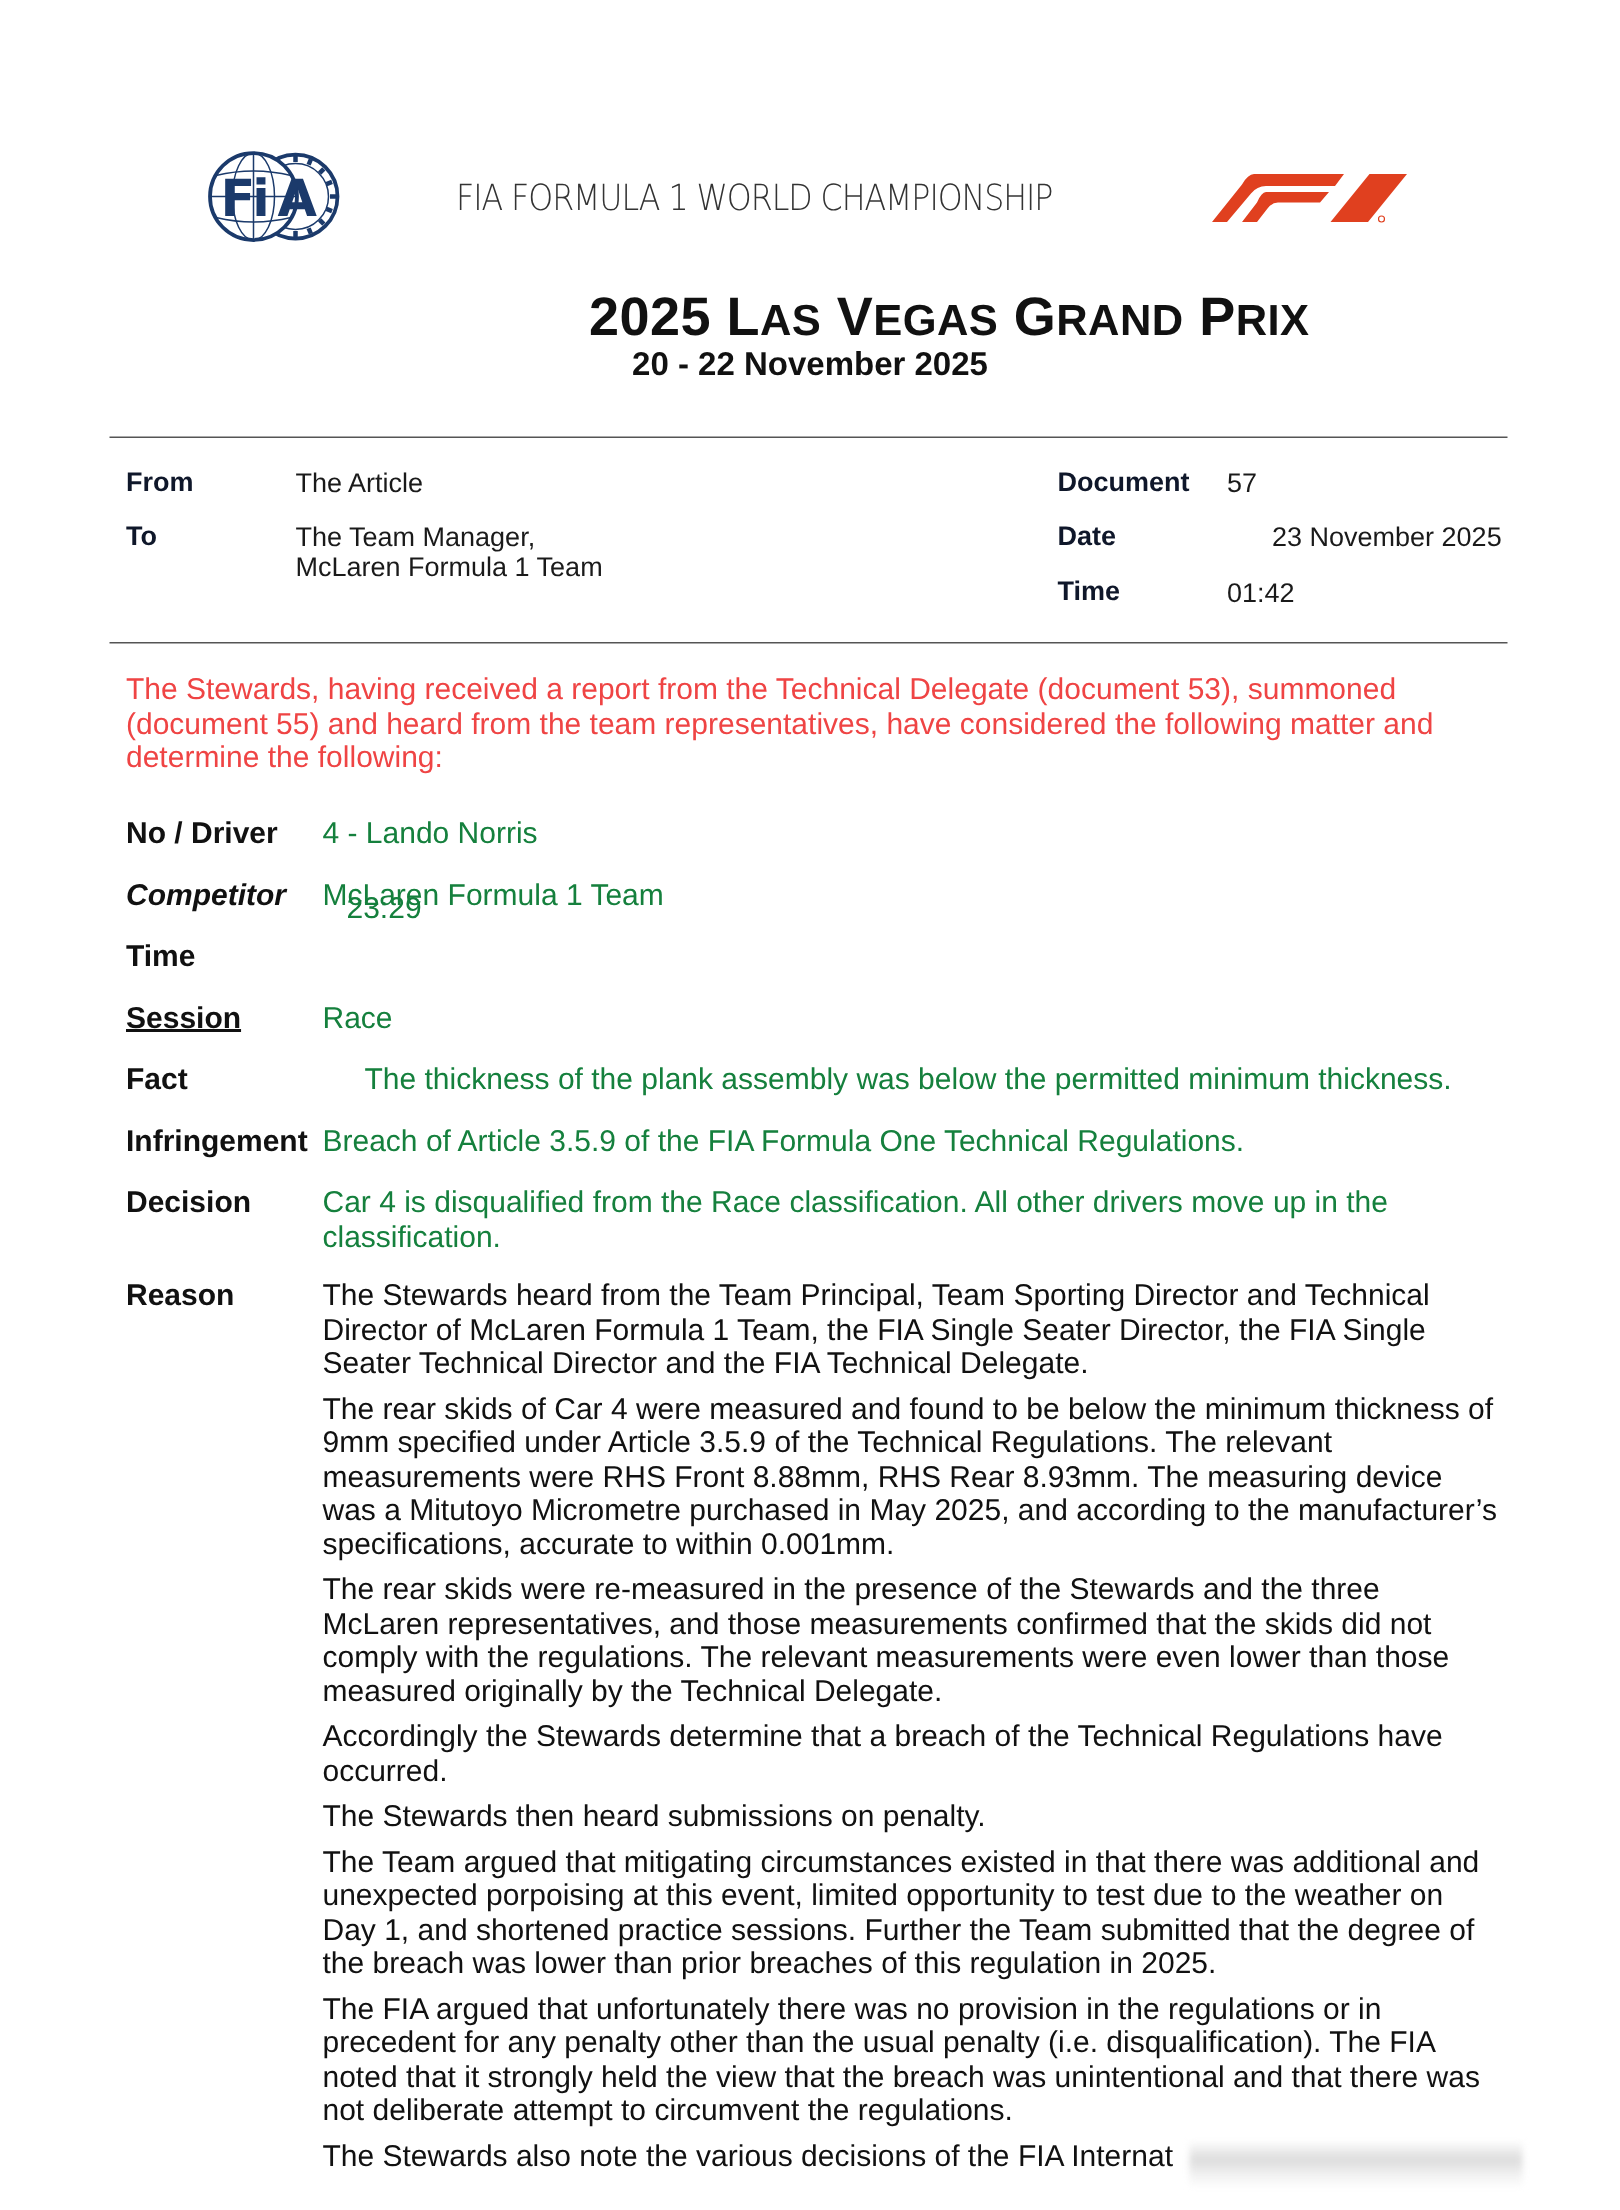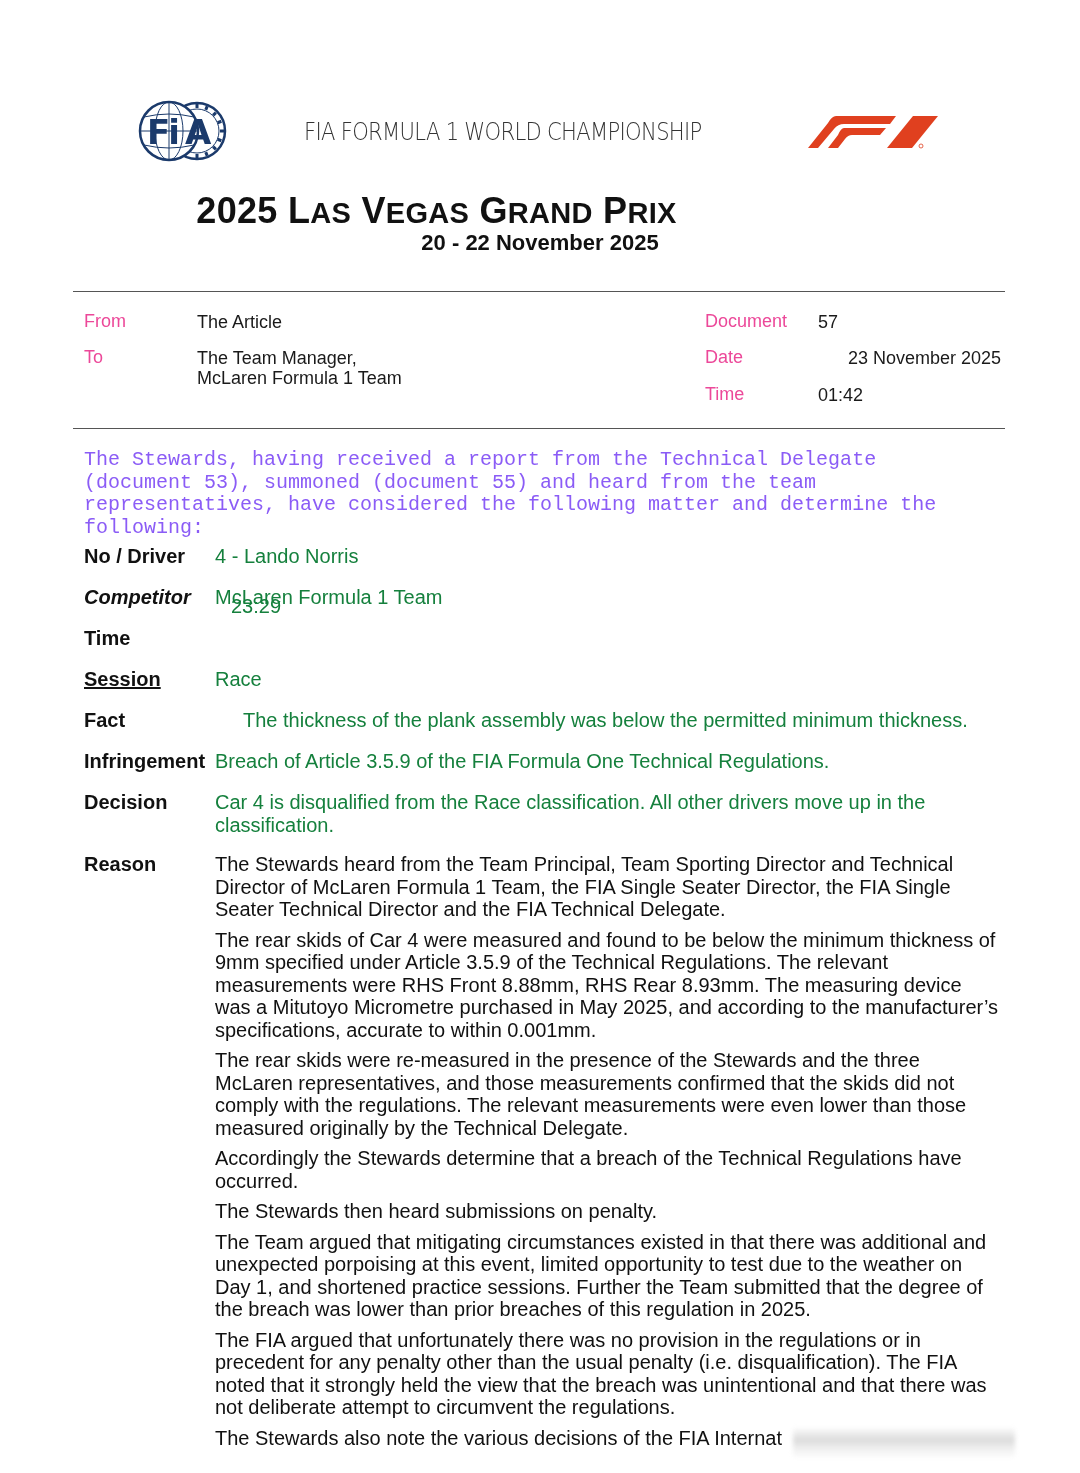--- a/index.html
+++ b/index.html
@@ -13,38 +13,37 @@
   .fia-logo { left: 137px; top: 99px; width: 92px; height: 64px; }
   .champ-title {
     left: 304px; top: 118px; font-family: "DejaVu Sans", sans-serif;
     font-weight: 200; font-size: 24px; letter-spacing: -0.8px; color: #333;
     transform: scaleX(0.88); transform-origin: left center;
     -webkit-text-stroke: 0; font-stretch: condensed;
   }
   .f1-logo { left: 808px; top: 112px; width: 135px; height: 40px; }
 
   .event-title {
-    left: 0; width: 873px; top: 190px; text-align: center;
+    left: 0; width: 873px; top: 190px; text-align: right;
     font-weight: bold; font-size: 36px; letter-spacing: 0.3px; color: #111;
   }
   .event-title .sc { font-size: 29px; }
   .event-dates {
     left: 0; width: 1080px; top: 230px; text-align: center;
     font-weight: bold; font-size: 22px; color: #111;
   }
 
   .rule { left: 73px; width: 932px; height: 0; border-top: 1.5px solid #555; }
 
-  .lbl { font-weight: normal; font-size: 18px; color: #ec4899; }
+  .lbl { font-weight: bold; font-size: 18px; color: #0f172a; }
   .val { font-size: 18px; color: #1a1a1a; line-height: 20px; }
 
   .intro {
     left: 84px; top: 449px; width: 910px; font-size: 20px; line-height: 22.5px;
-    color: #8b5cf6;
-    font-family: Liberation Mono, monospace;
+    color: #ef4444;
   }
 
   .row-lbl { left: 84px; font-weight: bold; font-size: 20px; color: #111; }
   .row-val { left: 215px; font-size: 20px; color: #15803d; line-height: 22.5px; width: 785px; }
 
   .reason-block { left: 215px; top: 853px; width: 785px; }
   .reason-block p { margin: 0 0 8px 0; font-size: 20px; line-height: 22.5px; color: #111; }
 
   .blur-overlay {
     left: 793px; top: 1428px; width: 222px; height: 30px;

